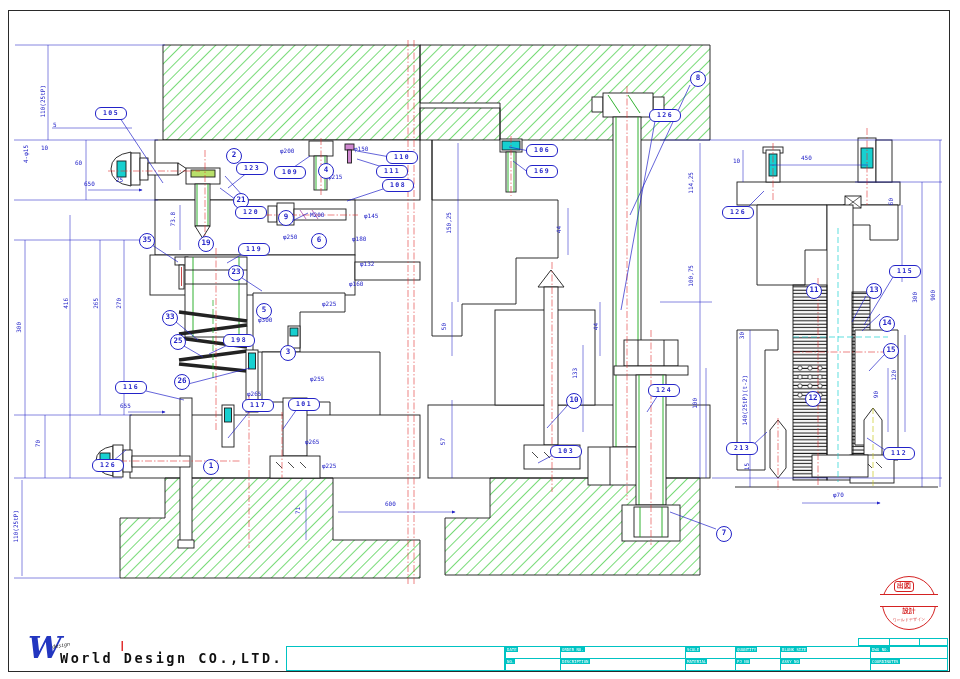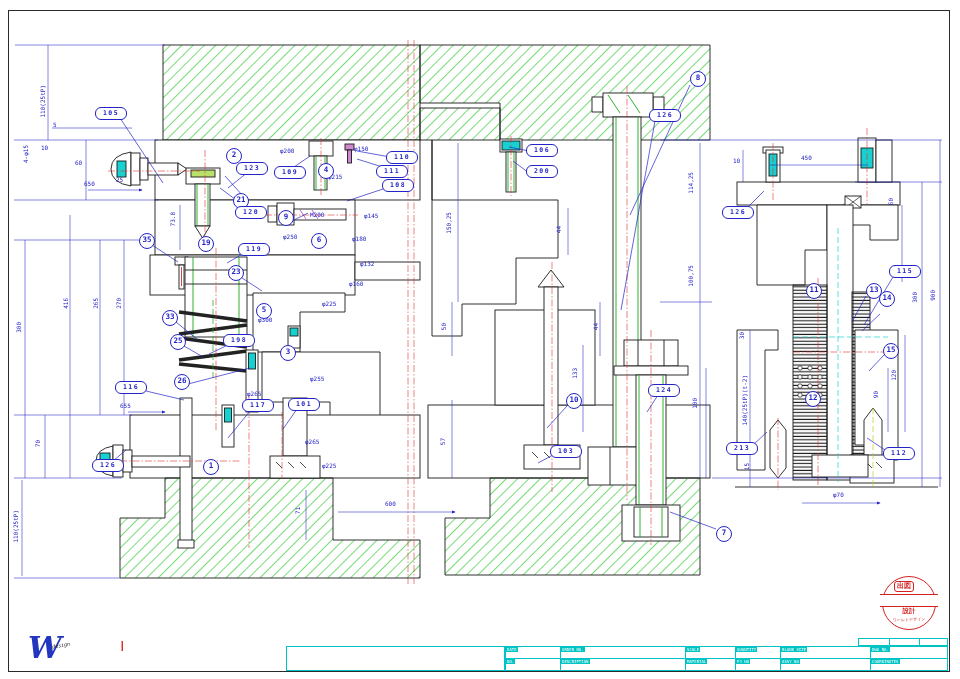--- a/index.html
+++ b/index.html
@@ -345,21 +345,21 @@
 <div class="bal" style="left:318px;top:163px">4</div>
 <div class="bal" style="left:256px;top:303px">5</div>
 <div class="bal" style="left:311px;top:233px">6</div>
 <div class="bal" style="left:716px;top:526px">7</div>
 <div class="bal" style="left:690px;top:71px">8</div>
 <div class="bal" style="left:278px;top:210px">9</div>
 <div class="bal" style="left:566px;top:393px">10</div>
 <div class="bal" style="left:806px;top:283px">11</div>
 <div class="bal" style="left:805px;top:391px">12</div>
 <div class="bal" style="left:866px;top:283px">13</div>
-<div class="bal" style="left:879px;top:291px">14</div>
+<div class="bal" style="left:879px;top:316px">14</div>
 <div class="bal" style="left:883px;top:343px">15</div>
 <div class="bal" style="left:233px;top:193px">21</div>
 <div class="bal" style="left:198px;top:236px">19</div>
 <div class="bal" style="left:228px;top:265px">23</div>
 <div class="bal" style="left:162px;top:310px">33</div>
 <div class="bal" style="left:170px;top:334px">25</div>
 <div class="bal" style="left:174px;top:374px">26</div>
 <div class="bal" style="left:139px;top:233px">35</div>
 
 <div class="part" style="left:95px;top:107px">105</div>
@@ -369,21 +369,21 @@
 <div class="part" style="left:376px;top:165px">111</div>
 <div class="part" style="left:382px;top:179px">108</div>
 <div class="part" style="left:235px;top:206px">120</div>
 <div class="part" style="left:238px;top:243px">119</div>
 <div class="part" style="left:223px;top:334px">198</div>
 <div class="part" style="left:115px;top:381px">116</div>
 <div class="part" style="left:242px;top:399px">117</div>
 <div class="part" style="left:288px;top:398px">101</div>
 <div class="part" style="left:92px;top:459px">126</div>
 <div class="part" style="left:526px;top:144px">106</div>
-<div class="part" style="left:526px;top:165px">200</div>
+<div class="part" style="left:526px;top:165px">169</div>
 <div class="part" style="left:649px;top:109px">126</div>
 <div class="part" style="left:722px;top:206px">126</div>
 <div class="part" style="left:648px;top:384px">124</div>
 <div class="part" style="left:550px;top:445px">103</div>
 <div class="part" style="left:726px;top:442px">213</div>
 <div class="part" style="left:883px;top:447px">112</div>
 <div class="part" style="left:889px;top:265px">115</div>
 
 <div class="dim v" style="left:40px;top:85px">110(25tP)</div>
 <div class="dim" style="left:53px;top:122px">5</div>
@@ -433,20 +433,21 @@
 <div class="dim v" style="left:930px;top:290px">900</div>
 <div class="dim v" style="left:739px;top:332px">30</div>
 <div class="dim v" style="left:742px;top:375px">140(25tP)(t-2)</div>
 <div class="dim v" style="left:744px;top:463px">15</div>
 <div class="dim v" style="left:891px;top:370px">120</div>
 <div class="dim v" style="left:873px;top:391px">90</div>
 <div class="dim" style="left:833px;top:492px">φ70</div>
 
 <div class="logo-w">W</div>
 <div class="logo-sub">design</div>
+<div class="company">World Design CO.,LTD.</div>
 
 <div class="tb-left"></div>
 <div class="tb-mini">
       <span style="left:30px"></span>
       <span style="left:60px"></span>
     </div>
 <div class="tb">
   <div class="tb-cell" style="left:0;top:0;width:55px;height:12px">
     <span class="tb-label">DATE</span>
     

